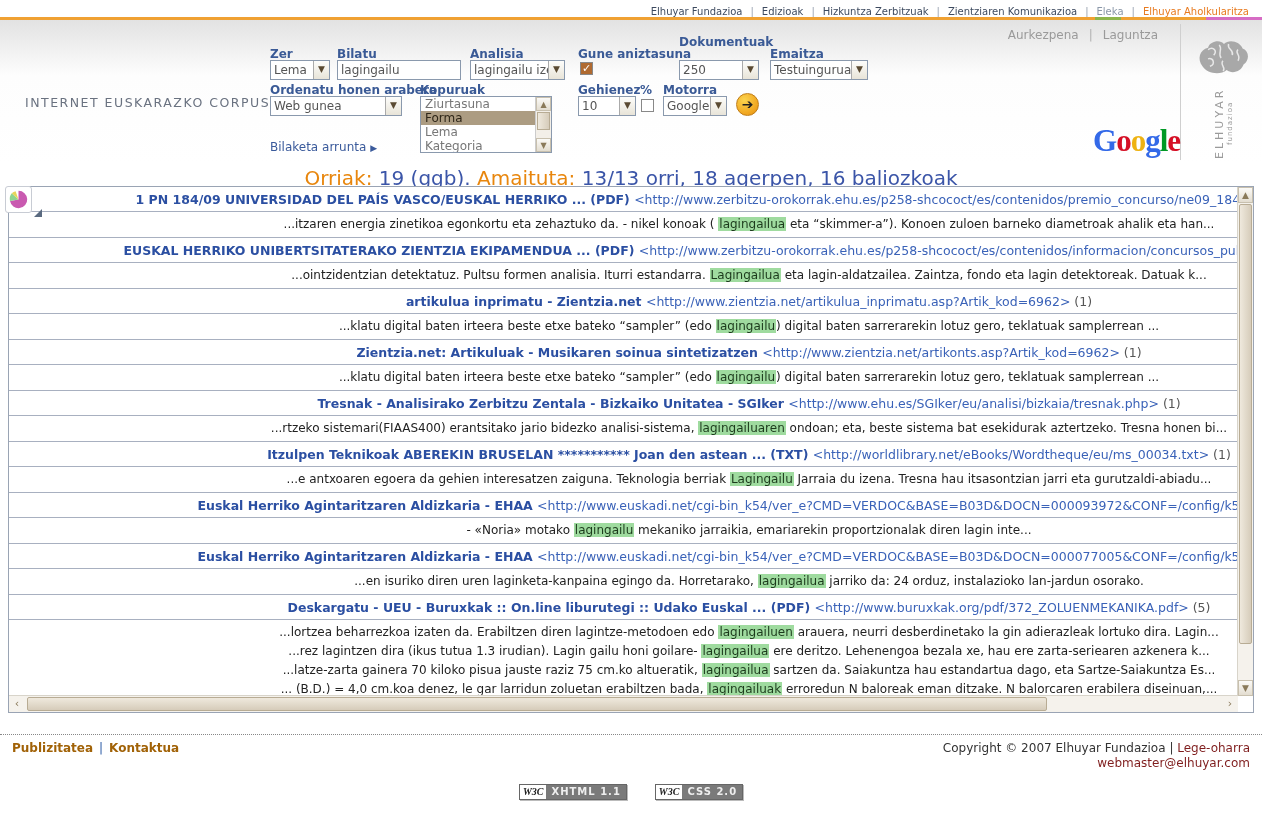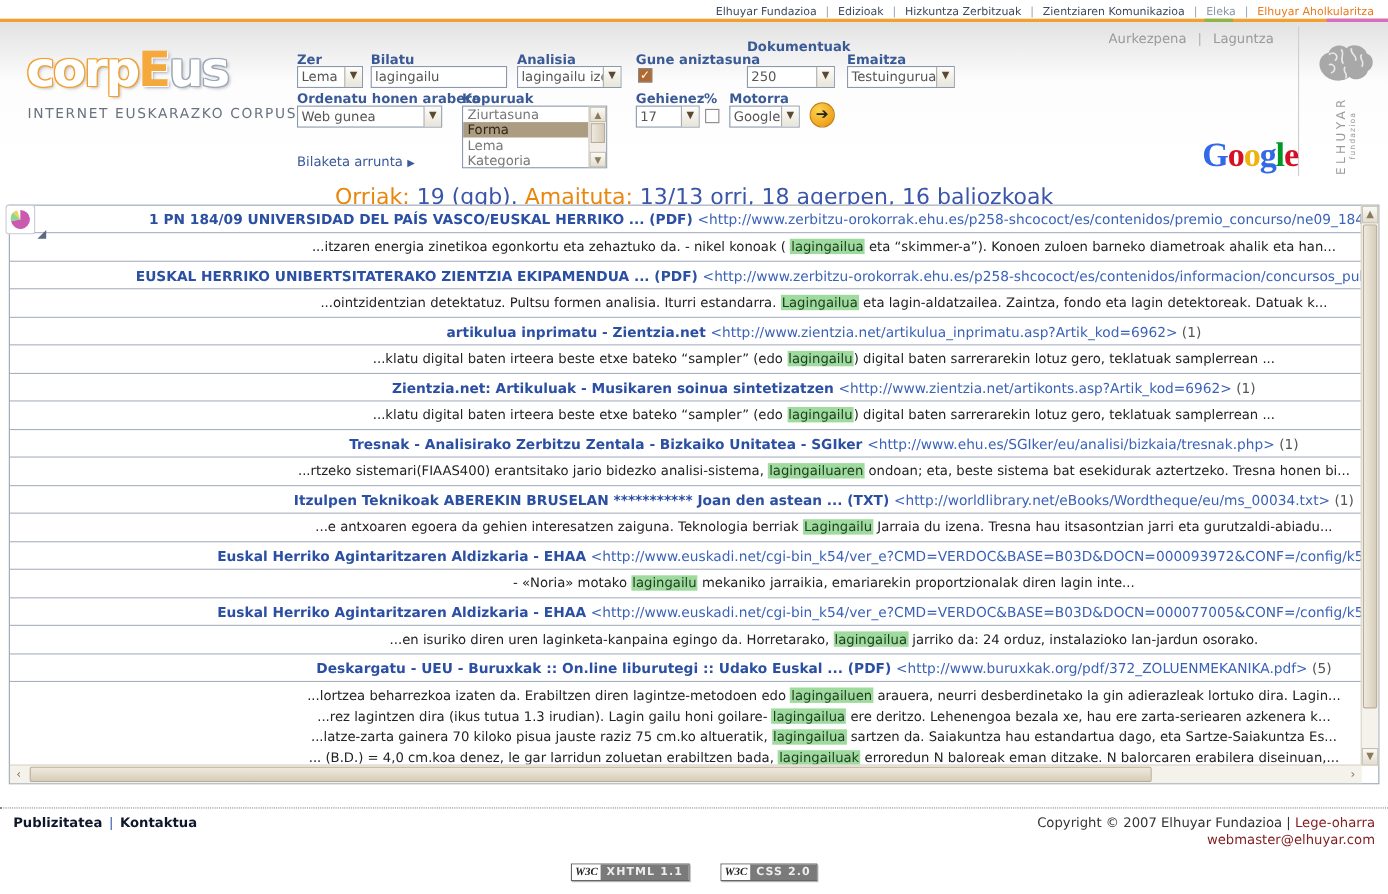--- a/index.html
+++ b/index.html
@@ -114,21 +114,21 @@
     border-top:1px solid #d8d4ca; }
   .hs-l,.hs-r { position:absolute; top:1px; width:16px; height:15px; color:#8a7a5a; font-size:11px;
     text-align:center; line-height:14px; cursor:pointer; }
   .hs-l { left:0; } .hs-r { right:0; }
   .hs-thumb { position:absolute; left:18px; top:1px; width:1020px; height:14px;
     background:linear-gradient(#efe9dd,#d6ccba); border:1px solid #b8ac94; border-radius:2px; cursor:pointer; }
 
   
   .footer { margin-top:21px; border-top:1px dotted #888; padding:6px 12px 0 12px;
     display:flex; justify-content:space-between; font-size:12px; }
-  .f-links a { color:#0f172a; font-weight:bold; text-decoration:none; cursor:pointer; }
+  .f-links a { color:#a16207; font-weight:bold; text-decoration:none; cursor:pointer; }
   .f-links .sep { color:#2b5aa5; padding:0 6px; }
   .f-right { text-align:right; color:#333; line-height:15px; }
   .f-right a { color:#7f1d1d; text-decoration:none; cursor:pointer; }
 
   .badges { text-align:center; margin-top:9px; }
   .badge { display:inline-flex; height:16px; margin:0 14px; border:1px solid #666;
     font-size:10px; font-weight:bold; cursor:pointer; box-shadow:1px 1px 0 #bbb; }
   .badge .bw { background:#fff; color:#222; padding:1px 3px;
     font-family:"Liberation Serif","DejaVu Serif",serif; font-style:italic; }
   .badge .bg { background:#7a7a7a; color:#eee; padding:1px 5px; letter-spacing:1px; }
@@ -148,21 +148,20 @@
     <a class="nav-link muted">Eleka</a>
     <span class="sep">|</span>
     <a class="nav-link accent">Elhuyar Aholkularitza</a>
   </div>
 <div class="orange-rule">
   <span class="seg-green"></span>
   <span class="seg-pink"></span>
 </div>
 
 <div class="header">
-  <div class="logo"><span class="p1">corp</span><span class="p2">E</span><span class="p3">us</span></div>
   <div class="tagline">INTERNET EUSKARAZKO CORPUS GISA</div>
 
   <div class="hdr-links"><a>Aurkezpena</a><span class="sep">|</span><a>Laguntza</a></div>
   <div class="hdr-vline"></div>
 
   <div class="google"><span class="g0">G</span><span class="g1">o</span><span class="g2">o</span><span class="g3">g</span><span class="g4">l</span><span class="g5">e</span></div>
 
   <div class="elh">
     <svg width="56" height="38" viewBox="0 0 60 40">
       <path d="M8 30 C2 22 5 12 14 10 C16 3 27 1 31 6 C37 0 49 4 51 11 C59 14 58 25 52 28 C50 35 40 39 34 34 C27 40 13 38 8 30 Z" fill="#a8a8a8"></path>
@@ -219,21 +218,21 @@
       <div class="lb-scroll">
         <div class="lb-arrow">▲</div>
         <div class="lb-thumb"></div>
         <div class="lb-spacer"></div>
         <div class="lb-arrow">▼</div>
       </div>
     </div>
 
     <span class="flabel" style="left:578px;top:63px">Gehienez</span>
     <div class="ctl selectbox" style="left:578px;top:76px;width:58px">
-      <span class="txt">17</span>
+      <span class="txt">10</span>
         <span class="btn">▼</span>
     </div>
 
     <span class="flabel" style="left:640px;top:63px">%</span>
     <div class="checkbox" style="position:absolute;left:641px;top:79px"></div>
 
     <span class="flabel" style="left:663px;top:63px">Motorra</span>
     <div class="ctl selectbox" style="left:663px;top:76px;width:64px">
       <span class="txt">Google</span>
         <span class="btn">▼</span>

